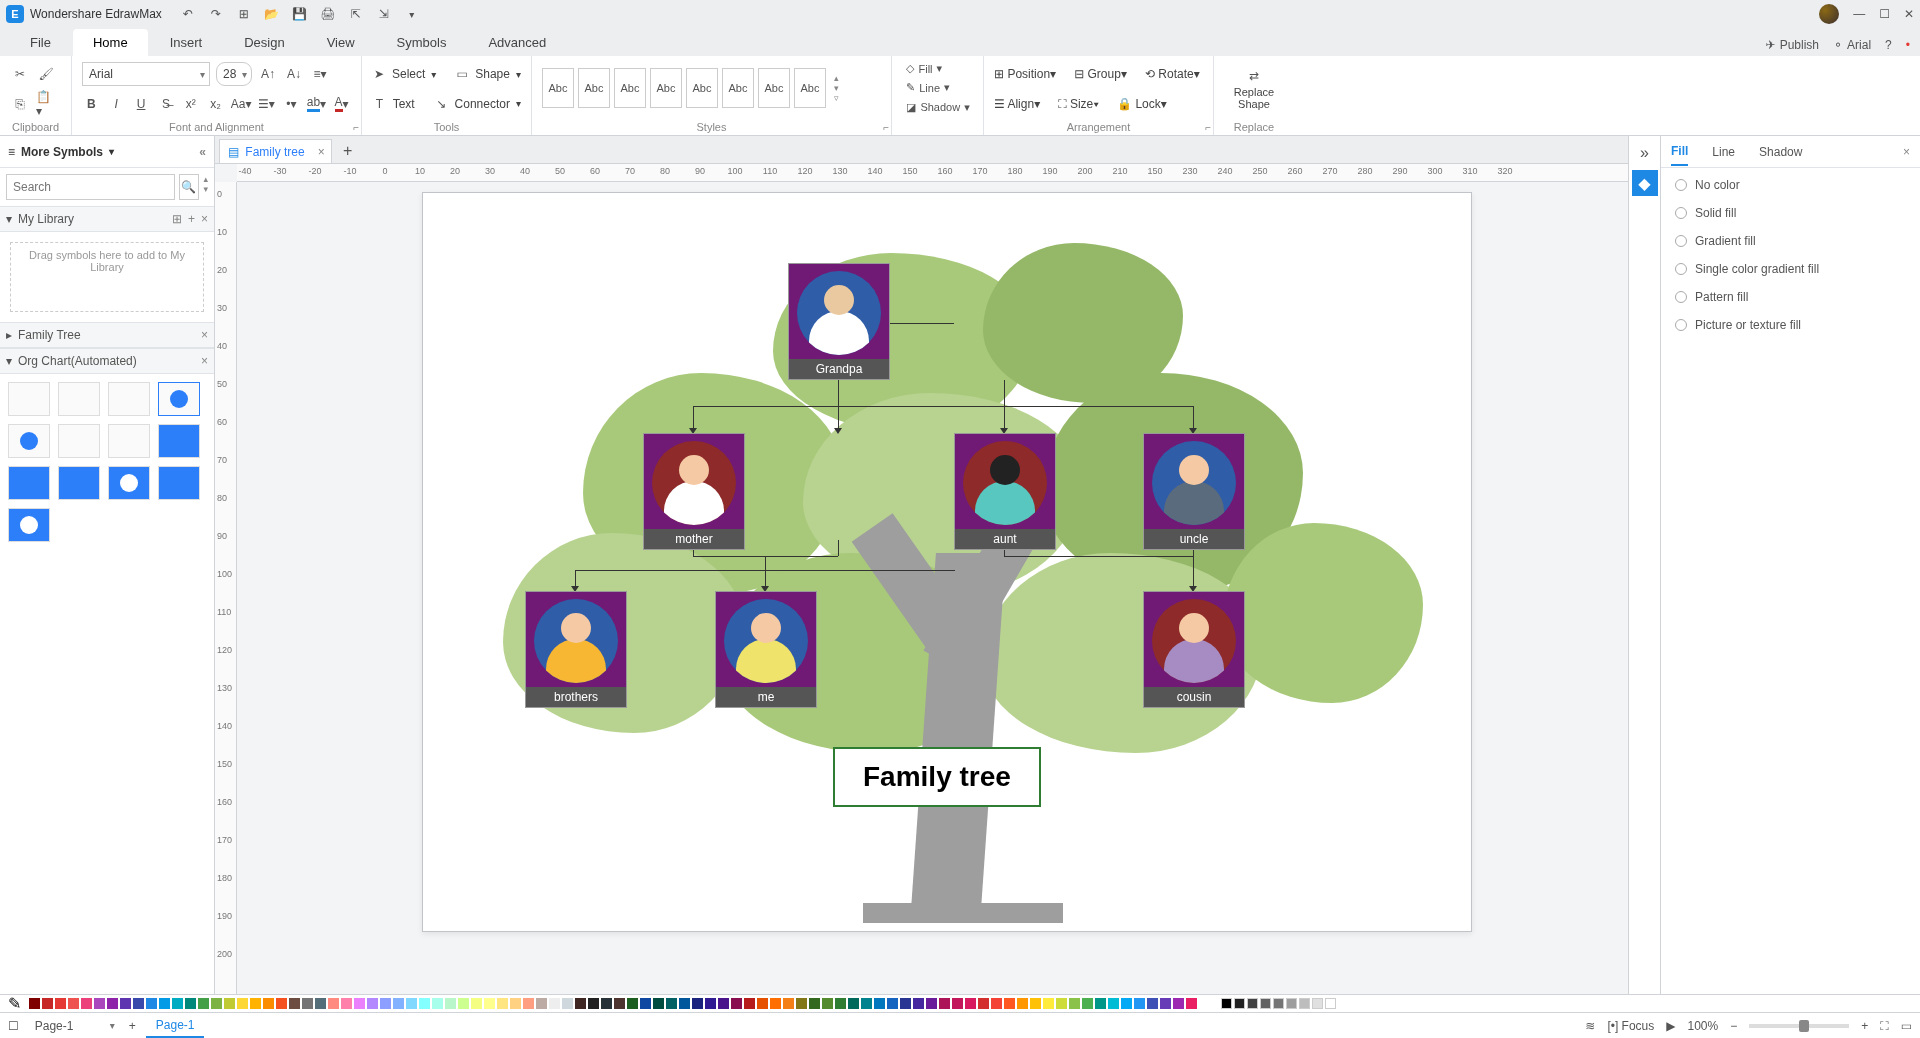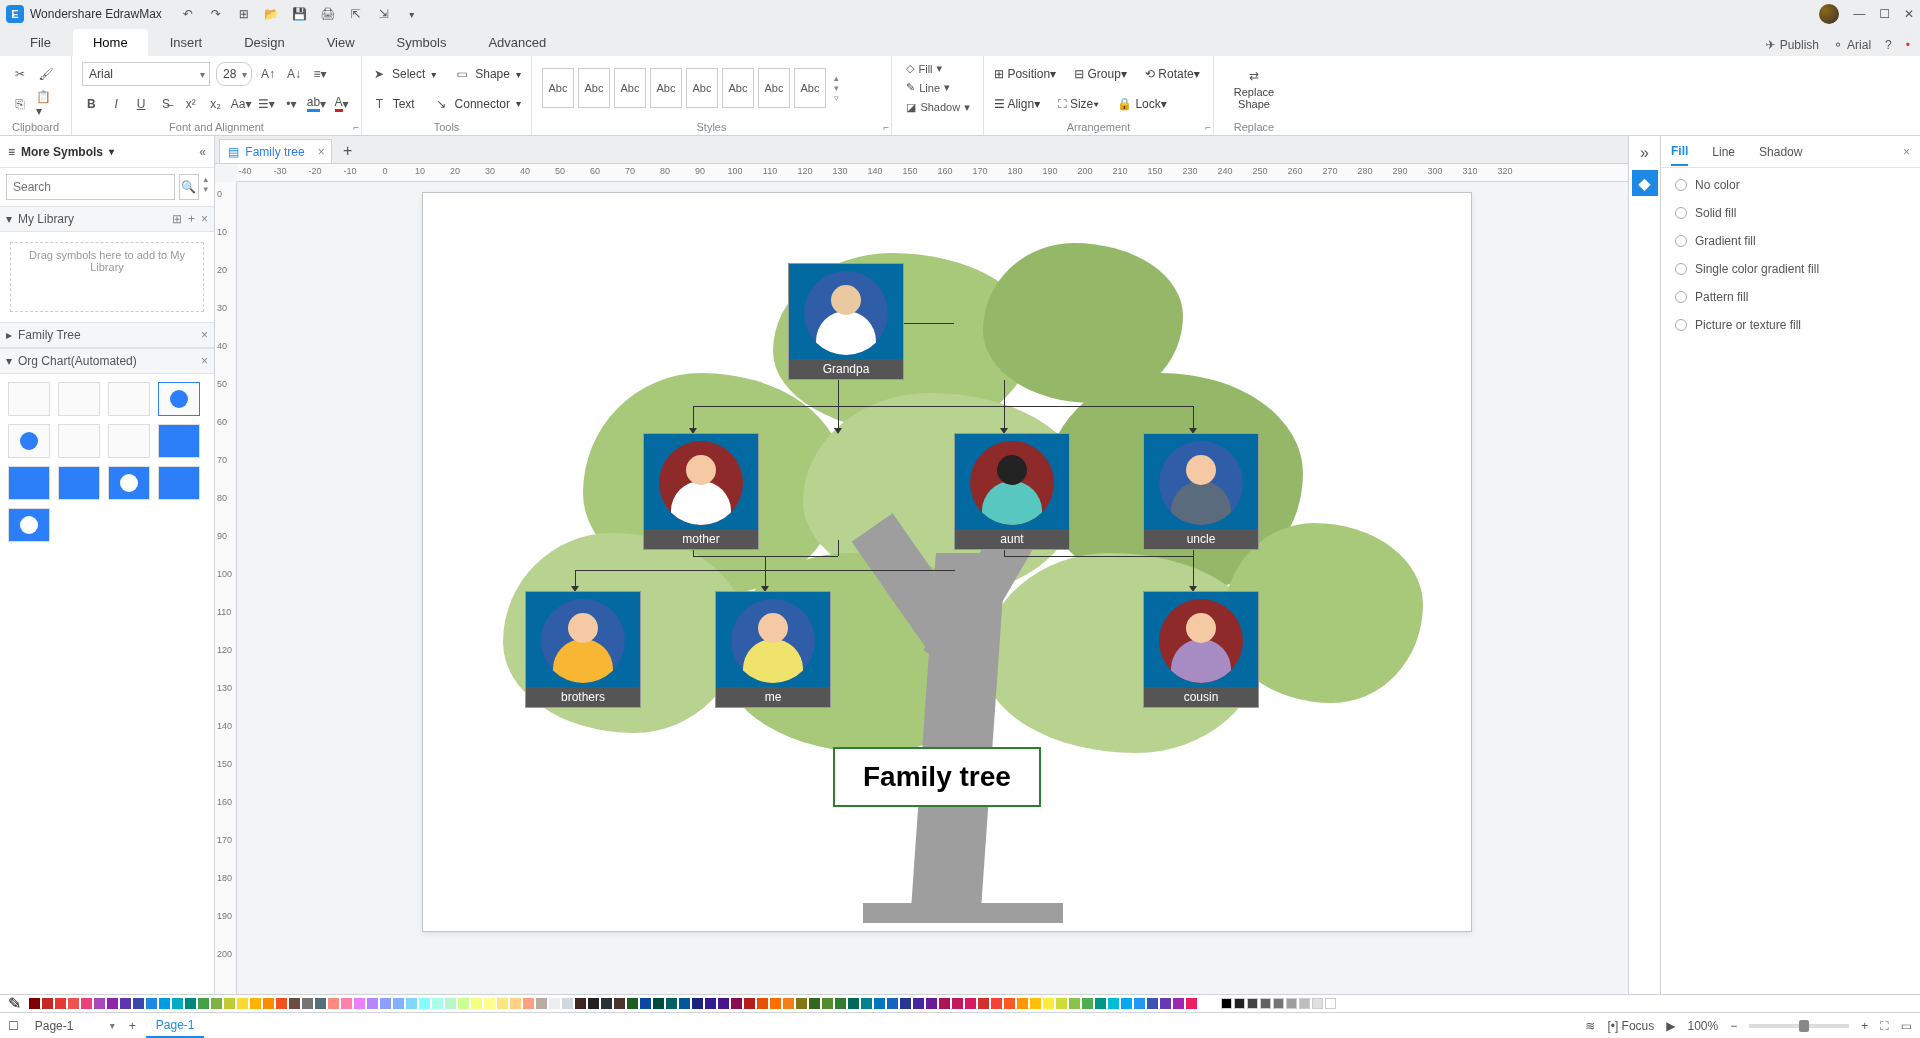--- a/index.html
+++ b/index.html
@@ -49,21 +49,21 @@
 .ruler-h { height:18px; background:#fafafa; border-bottom:1px solid #d0d4d8; position:relative; font-size:9px; color:#777; overflow:hidden; margin-left:22px; }
 .ruler-h .lbl { position:absolute; top:2px; transform:translateX(-50%); }
 .canvas-row { flex:1; display:flex; overflow:hidden; }
 .ruler-v { width:22px; background:#fafafa; border-right:1px solid #d0d4d8; position:relative; font-size:9px; color:#777; }
 .ruler-v .lbl { position:absolute; left:2px; transform:translateY(-50%); }
 .canvas-scroll { flex:1; overflow:auto; position:relative; }
 .page { position:absolute; left:185px; top:10px; width:1050px; height:740px; background:#fff; border:1px solid #c0c4c8; box-shadow:0 2px 6px rgba(0,0,0,.08); }
 .foliage { position:absolute; border-radius:50% 60% 50% 60% / 60% 50% 60% 50%; }
 .trunk { position:absolute; background:#9e9e9e; }
 
-.node { position:absolute; width:116px; background:#0369a1; border:1px solid #999; }
+.node { position:absolute; width:102px; background:#701a75; border:1px solid #999; }
 .node .pic { width:84px; height:84px; margin:7px auto 4px; border-radius:50%; display:flex; align-items:flex-end; justify-content:center; overflow:hidden; }
 .node .nlabel { background:#555; color:#fff; text-align:center; font-size:12px; padding:3px 0; }
 .person-body { width:60px; height:44px; border-radius:30px 30px 0 0; }
 .person-head { width:30px; height:30px; border-radius:50%; background:#f5c9a3; position:absolute; top:14px; }
 .node .pic { position:relative; }
 
 .hline { position:absolute; height:1px; background:#333; }
 .vline { position:absolute; width:1px; background:#333; }
 .arrow-dn { position:absolute; width:0; height:0; border-left:4px solid transparent; border-right:4px solid transparent; border-top:6px solid #333; }
 .title-box { position:absolute; border:2px solid #2e7d32; padding:12px 28px; font-size:28px; font-weight:bold; background:#fff; }

